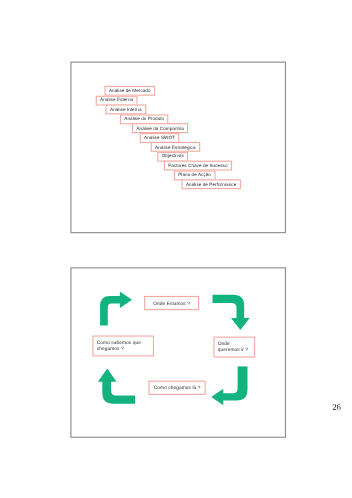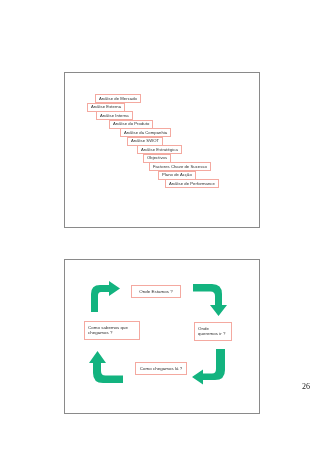--- a/index.html
+++ b/index.html
@@ -3,21 +3,21 @@
 <meta charset="utf-8">
 <style>
   html,body{margin:0;padding:0;}
   body{
     width:320px;height:453px;
     background:#ffffff;
     font-family:"Liberation Sans","DejaVu Sans",sans-serif;
     position:relative;
     overflow:hidden;
   }
-  .page{position:absolute;left:0;top:16px;width:320px;height:389px;background:#fff;}
+  .page{position:absolute;left:0;top:0;width:320px;height:389px;background:#fff;}
 
   
   .slide{
     position:absolute;
     background:#ffffff;
     border:1px solid #8a8a8a;
     box-sizing:border-box;
   }
   #slide-top{left:64px;top:56px;width:196px;height:156px;}
   #slide-bottom{left:64px;top:243px;width:196px;height:155px;}

